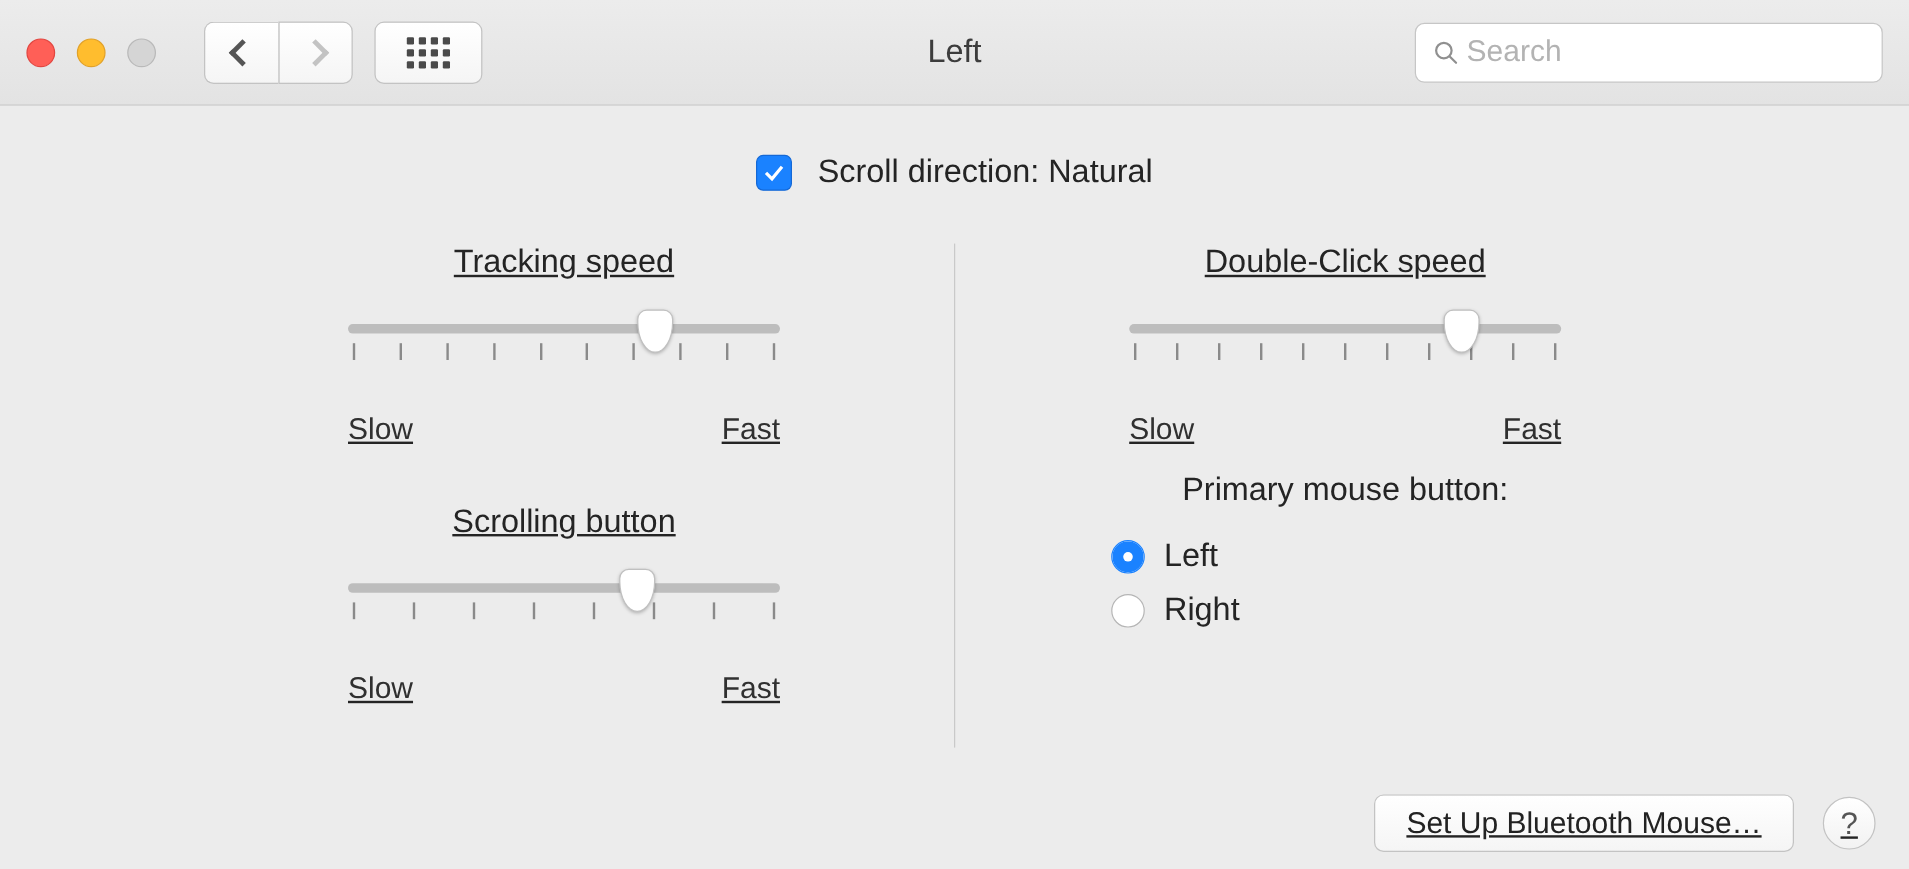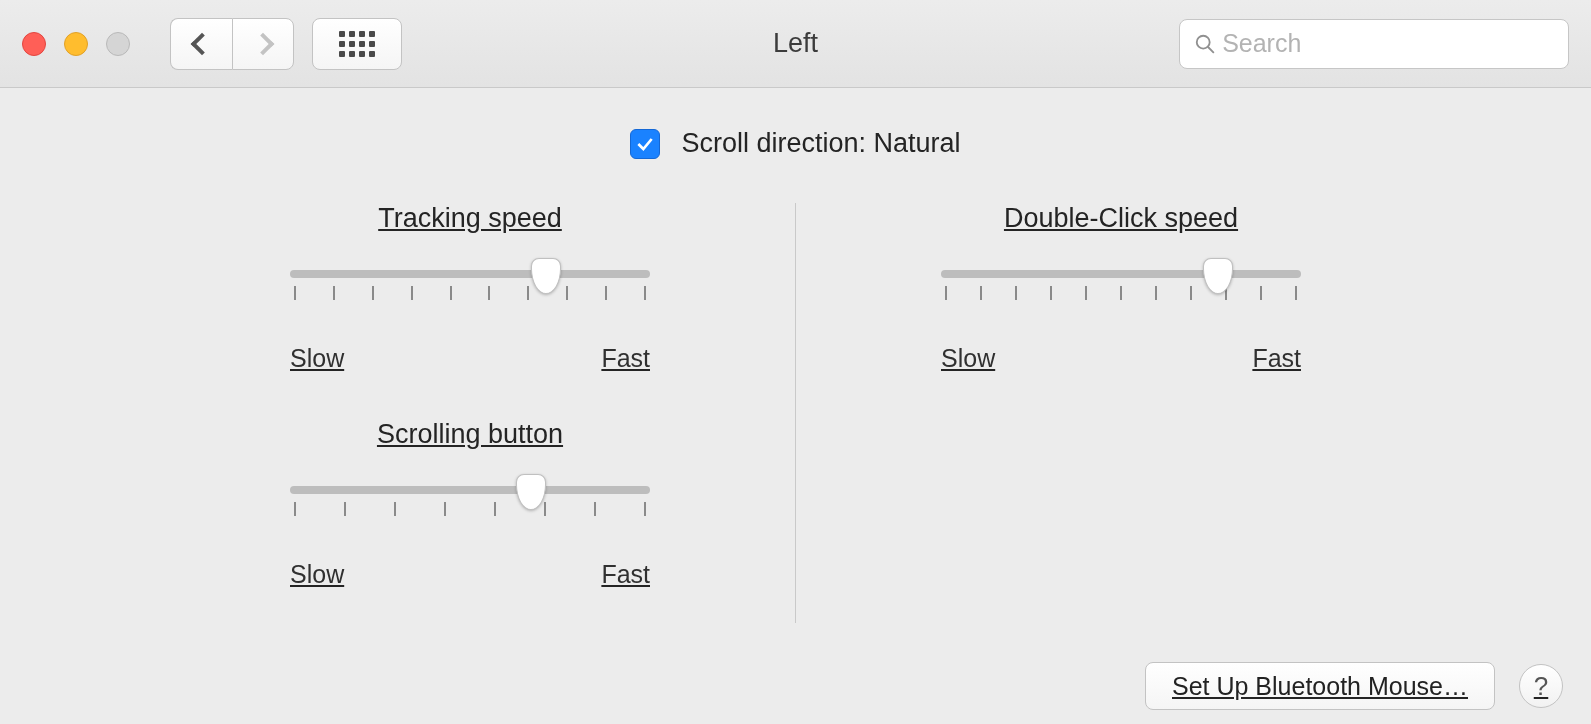--- a/index.html
+++ b/index.html
@@ -388,20 +388,31 @@
               <span></span>
             </div>
           <div class="slider-thumb" style="left: 77%;"></div>
         </div>
         <div class="slider-labels">
           <span>Slow</span>
           <span>Fast</span>
         </div>
       </div>
 
+      <div class="primary-block">
+        <div class="primary-title">Primary mouse button:</div>
+        <div class="radio-row">
+          <div class="mac-radio checked"></div>
+          <span>Left</span>
+        </div>
+        <div class="radio-row">
+          <div class="mac-radio"></div>
+          <span>Right</span>
+        </div>
+      </div>
 
     </div>
   </div>
 
   <div class="footer">
     <div class="pill-btn">Set Up Bluetooth Mouse…</div>
     <div class="help-btn">?</div>
   </div>
 
 </div>

